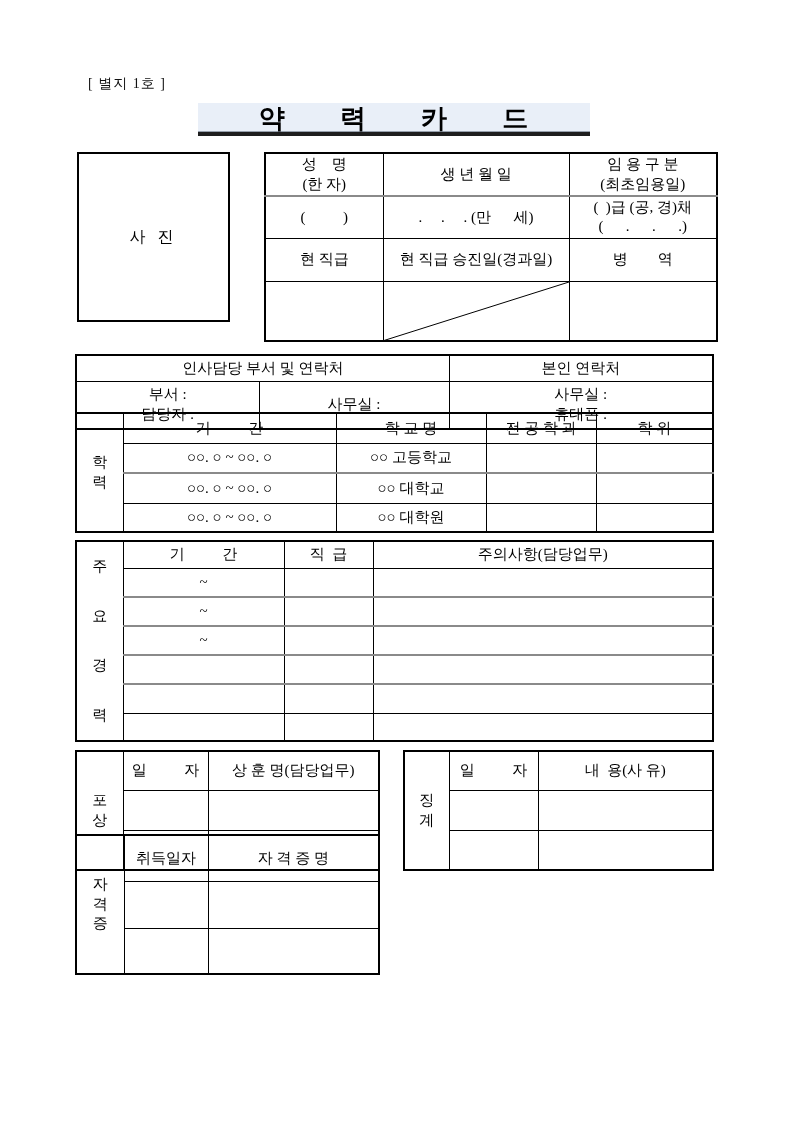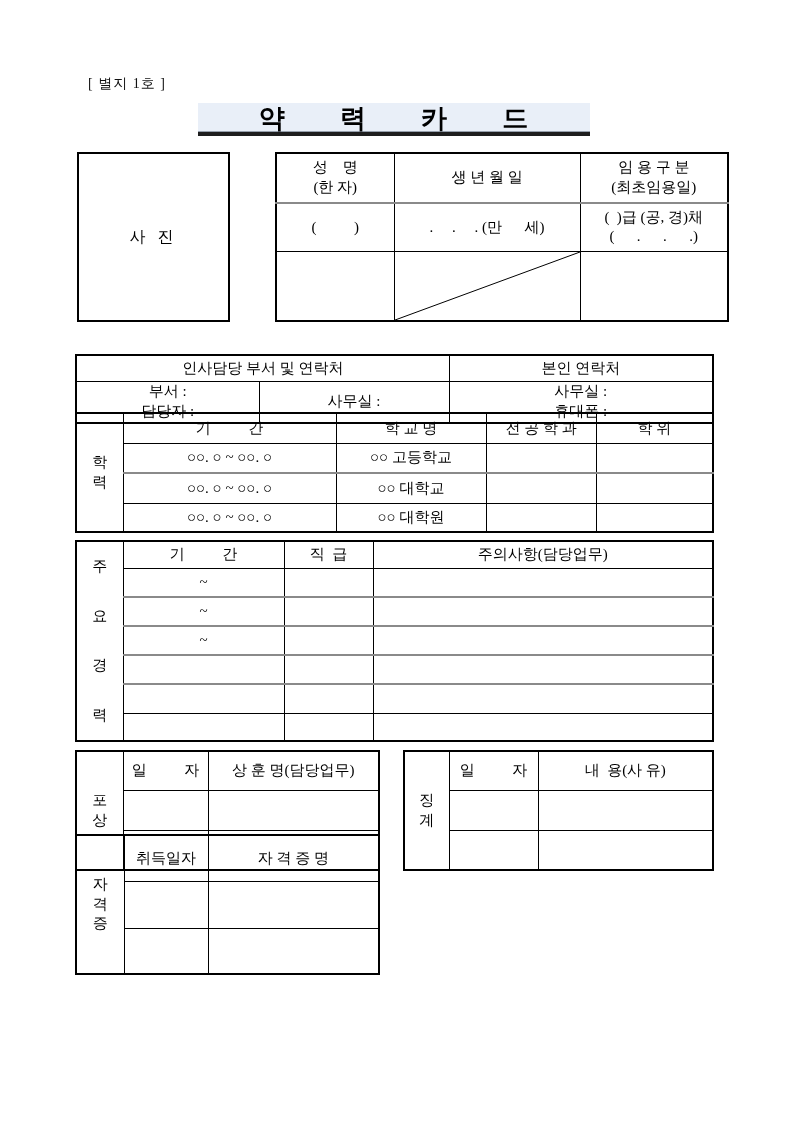--- a/index.html
+++ b/index.html
@@ -58,40 +58,45 @@
 <div class="page">
 
   <div class="abs doc-label">[ 별지 1호 ]</div>
 
   <div class="abs title-bar">약 력 카 드</div>
 
   <div class="abs photo-box">
     <span>사 진</span>
   </div>
 
-  <table class="frm" style="left:275px; top:152px; width:452px; height:170px;border-radius:28px;">
+  <table class="frm" style="left:264px; top:152px; width:452px; height:170px;border-radius:28px;">
     <colgroup>
         <col style="width:118px">
         <col style="width:186px">
         <col style="width:148px">
       </colgroup>
     <tbody>
         <tr style="height:43px">
       <td>성    명
 (한 자)</td>
       <td>생 년 월 일</td>
       <td>임 용 구 분
 (최초임용일)</td>
     </tr>
     <tr class="g" style="height:42px">
       <td>(          )</td>
       <td>.     .     . (만      세)</td>
       <td>(  )급 (공, 경)채
 (      .      .      .)</td>
     </tr>
+    <tr style="height:43px">
+      <td>현 직급</td>
+      <td>현 직급 승진일(경과일)</td>
+      <td>병        역</td>
+    </tr>
     <tr style="height:42px">
       <td></td>
       <td class="diag">
         <svg viewBox="0 0 100 100" preserveAspectRatio="none">
           <line x1="0" y1="100" x2="100" y2="0" stroke="#000" stroke-width="1" vector-effect="non-scaling-stroke"></line>
         </svg>
       </td>
       <td></td>
     </tr>
   </tbody>
@@ -101,21 +106,21 @@
     <colgroup>
         <col style="width:183px">
         <col style="width:190px">
         <col style="width:264px">
       </colgroup>
     <tbody>
         <tr style="height:26px">
       <td colspan="2">인사담당 부서 및 연락처</td>
       <td>본인 연락처</td>
     </tr>
-    <tr style="height:42px">
+    <tr style="height:48px">
       <td class="left">부서 :
 담당자 :</td>
       <td class="left">사무실 :</td>
       <td class="left">사무실 :
 휴대폰 :</td>
     </tr>
   </tbody>
     </table>
 
   <table class="frm" style="left:75px; top:412px; width:637px; height:119px;">

